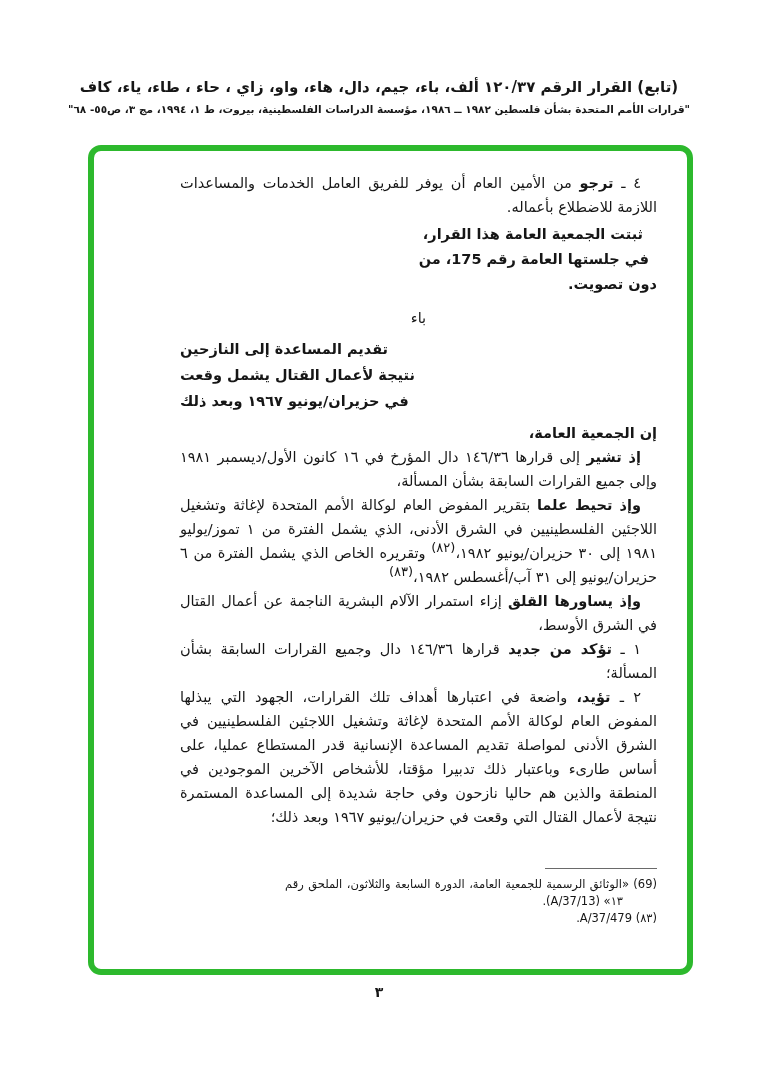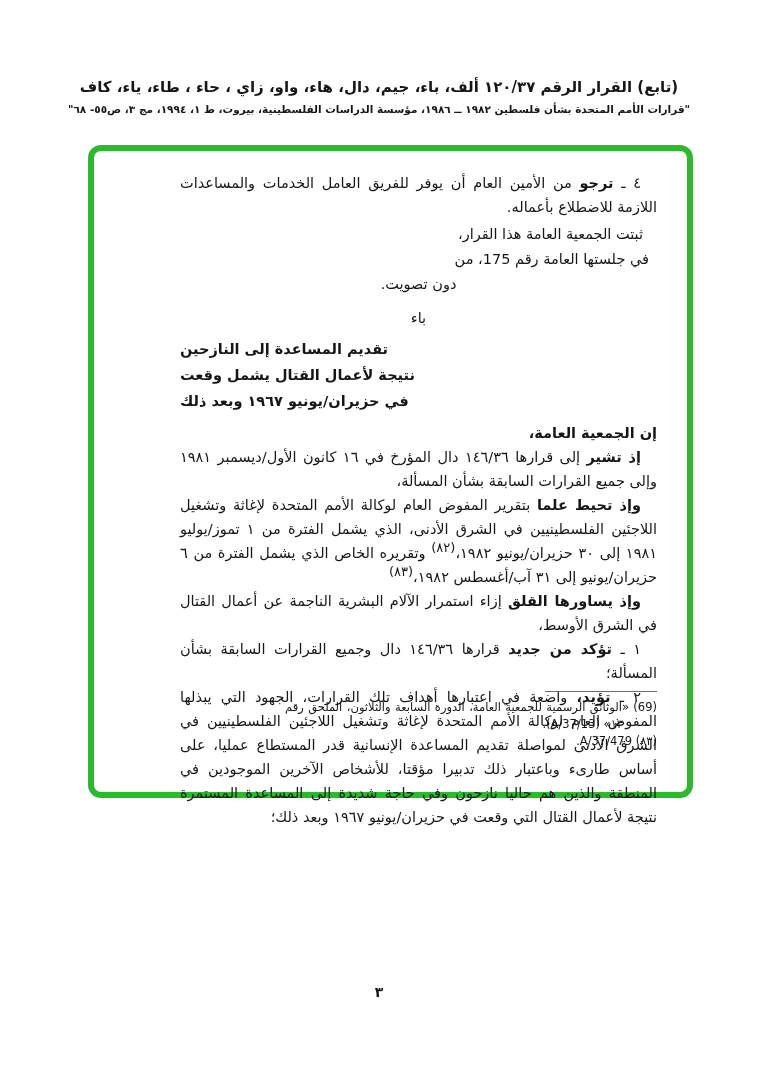--- a/index.html
+++ b/index.html
@@ -10,36 +10,36 @@
   }
   .page{position:relative;width:758px;height:1078px;direction:rtl;overflow:hidden;}
 
   
   .hdr{position:absolute;top:78px;left:0;right:0;text-align:center;direction:rtl;}
   .hdr-line1{font-size:15px;font-weight:bold;letter-spacing:.2px;}
   .hdr-line2{font-size:10.5px;font-weight:bold;margin-top:7px;letter-spacing:.1px;}
 
   
   .frame{
-    position:absolute;left:88px;top:145px;width:605px;height:653px;
+    position:absolute;left:88px;top:145px;width:605px;height:830px;
     box-sizing:border-box;border:6px solid #4d7c0f;border-radius:13px;
     background:#ffffff;
   }
 
   
   .doc{
     position:absolute;top:20px;right:30px;left:86px;
     direction:rtl;text-align:justify;
     font-size:14.5px;line-height:24px;
   }
   .blk{margin:0;}
   .blk.indent{text-indent:16px;}
   .al-right{text-align:right;}
-  .al-center{text-align:center;text-indent:0;}
-  .line{line-height:25px;}
+  .al-center{text-align:right;text-indent:0;}
+  .line{line-height:25px;font-weight:bold;}
   .section{text-align:center;margin:9px 0 5px;line-height:25px;}
   .title{text-align:left;font-weight:bold;line-height:26px;}
   .title + .para{margin-top:7px;}
   .para + .line{margin-top:3px;}
   b{font-weight:bold;}
   sup{font-size:13px;line-height:0;}
 
   
   .footnotes{
     position:absolute;bottom:42px;right:30px;width:372px;

